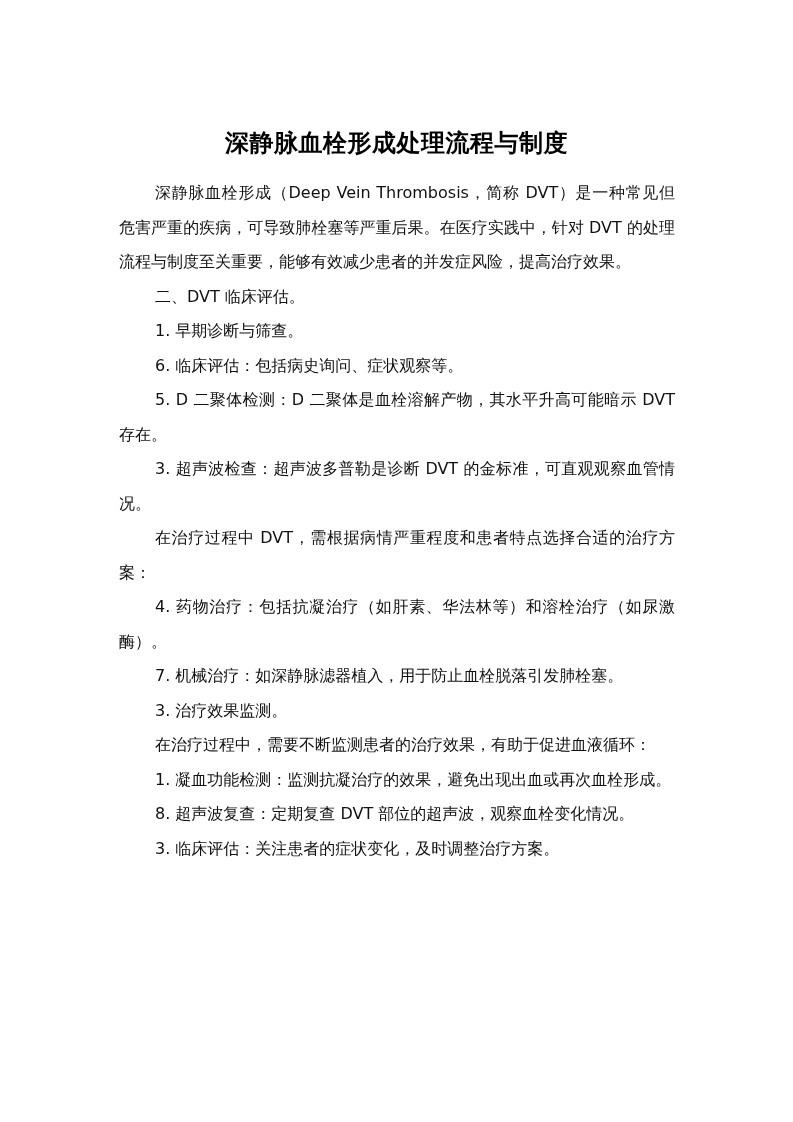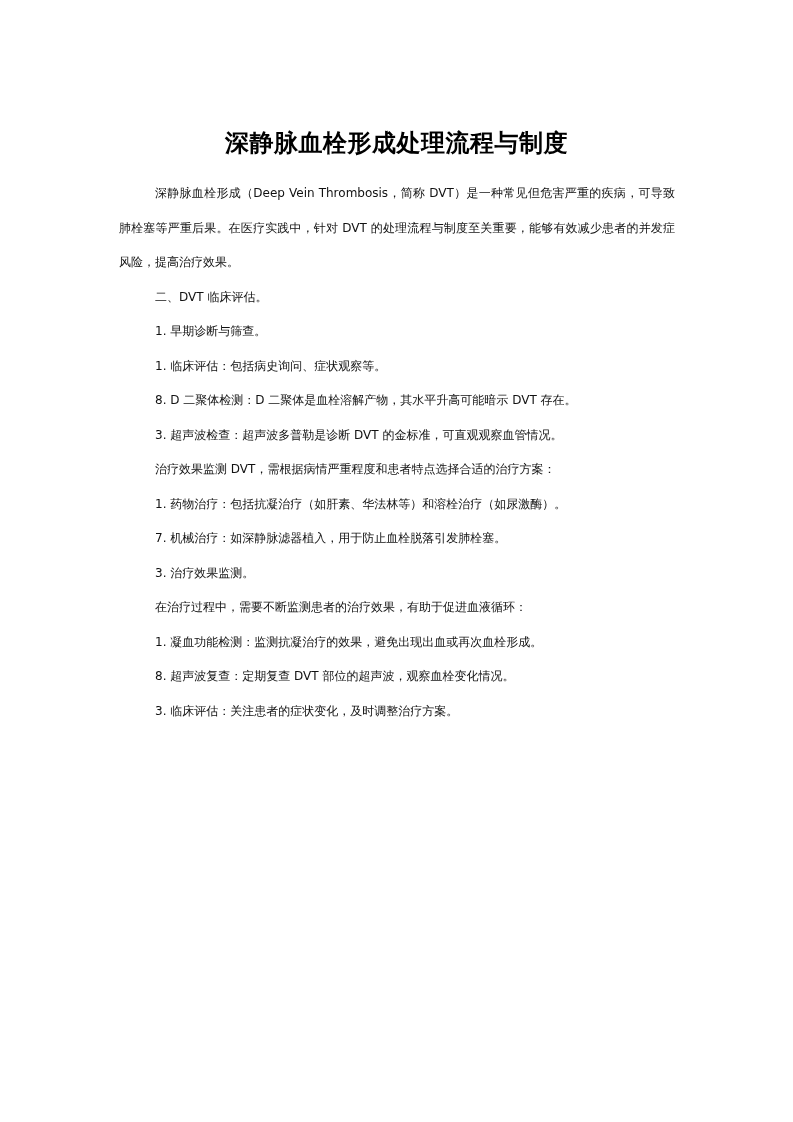--- a/index.html
+++ b/index.html
@@ -10,39 +10,39 @@
       font-family: "DejaVu Sans", "Liberation Sans", sans-serif;
     }
     .title {
       position: absolute; left: 0; top: 127px; width: 793px;
       text-align: center; font-size: 24px; font-weight: bold;
       font-family: "DejaVu Serif", "Liberation Serif", serif;
       letter-spacing: 0.5px; color: #000;
     }
     .body {
       position: absolute; left: 119px; top: 176px; width: 556px;
-      font-size: 12px; line-height: 34.5px; text-align: justify;
+      font-size: 16px; line-height: 34.5px; text-align: justify;
     }
     .body p { margin: 0; }
     .indent { text-indent: 36px; }
   </style>
 </head>
 <body>
 
 <div class="page">
   <div class="title">深静脉血栓形成处理流程与制度</div>
   <div class="body">
     <p class="indent">深静脉血栓形成（Deep Vein Thrombosis，简称 DVT）是一种常见但危害严重的疾病，可导致肺栓塞等严重后果。在医疗实践中，针对 DVT 的处理流程与制度至关重要，能够有效减少患者的并发症风险，提高治疗效果。</p>
     <p class="indent">二、DVT 临床评估。</p>
     <p class="indent">1. 早期诊断与筛查。</p>
-    <p class="indent">1. 临床评估：包括病史询问、症状观察等。</p>
-    <p class="indent">8. D 二聚体检测：D 二聚体是血栓溶解产物，其水平升高可能暗示 DVT 存在。</p>
+    <p class="indent">6. 临床评估：包括病史询问、症状观察等。</p>
+    <p class="indent">5. D 二聚体检测：D 二聚体是血栓溶解产物，其水平升高可能暗示 DVT 存在。</p>
     <p class="indent">3. 超声波检查：超声波多普勒是诊断 DVT 的金标准，可直观观察血管情况。</p>
-    <p class="indent">治疗效果监测 DVT，需根据病情严重程度和患者特点选择合适的治疗方案：</p>
-    <p class="indent">1. 药物治疗：包括抗凝治疗（如肝素、华法林等）和溶栓治疗（如尿激酶）。</p>
+    <p class="indent">在治疗过程中 DVT，需根据病情严重程度和患者特点选择合适的治疗方案：</p>
+    <p class="indent">4. 药物治疗：包括抗凝治疗（如肝素、华法林等）和溶栓治疗（如尿激酶）。</p>
     <p class="indent">7. 机械治疗：如深静脉滤器植入，用于防止血栓脱落引发肺栓塞。</p>
     <p class="indent">3. 治疗效果监测。</p>
     <p class="indent">在治疗过程中，需要不断监测患者的治疗效果，有助于促进血液循环：</p>
     <p class="indent">1. 凝血功能检测：监测抗凝治疗的效果，避免出现出血或再次血栓形成。</p>
     <p class="indent">8. 超声波复查：定期复查 DVT 部位的超声波，观察血栓变化情况。</p>
     <p class="indent">3. 临床评估：关注患者的症状变化，及时调整治疗方案。</p>
   </div>
 </div>
 
 </body></html>

